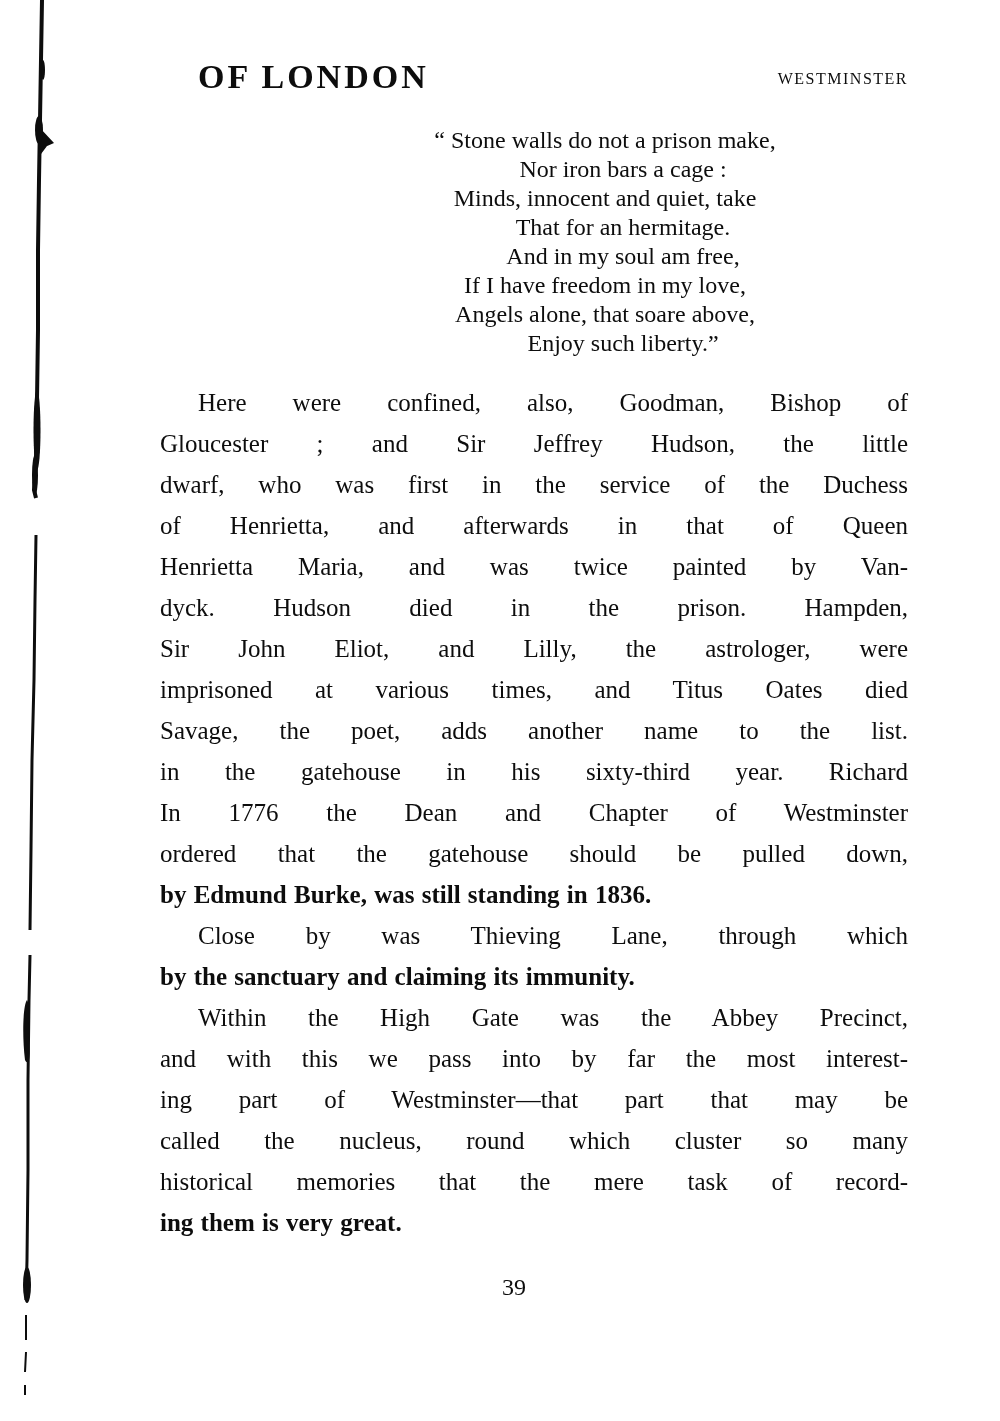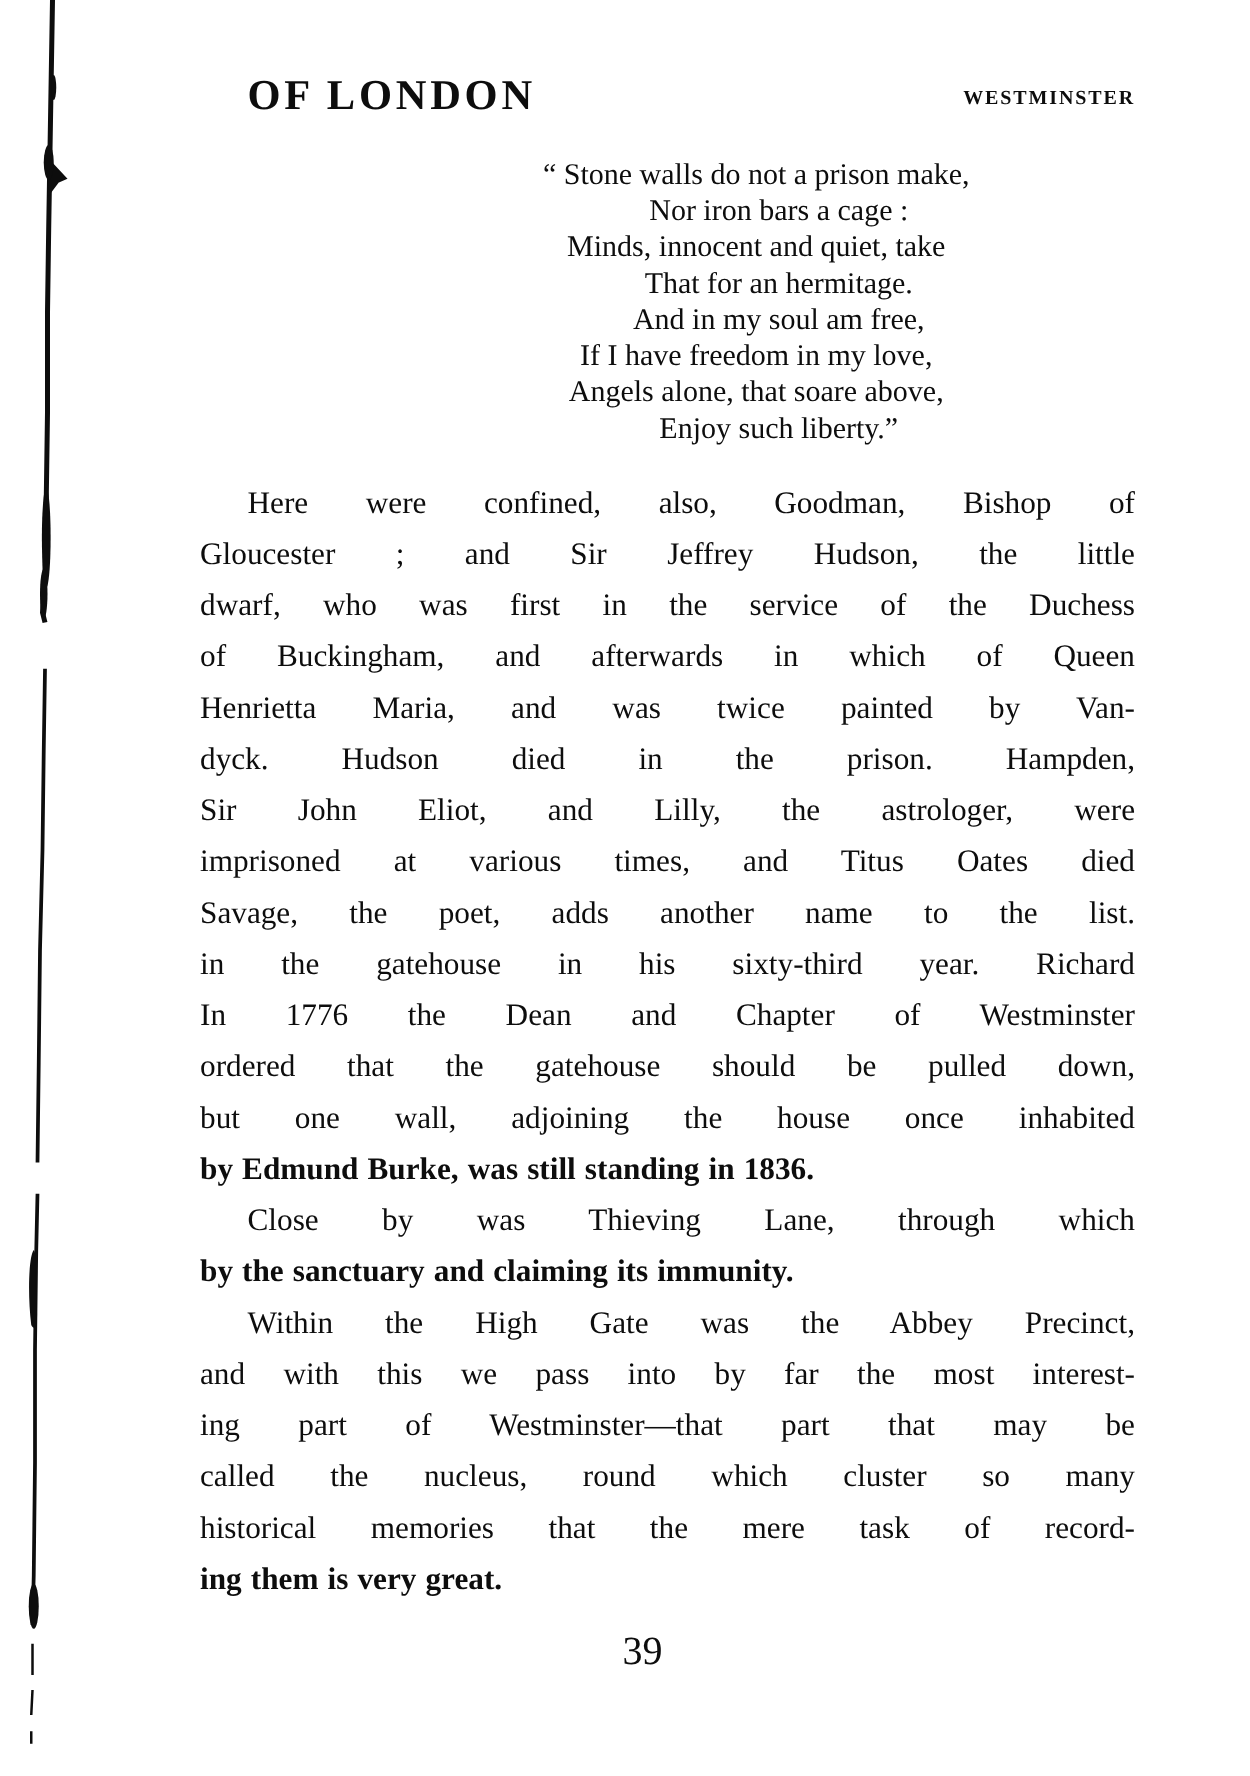--- a/index.html
+++ b/index.html
@@ -36,21 +36,21 @@
     align-items: baseline;
     margin-bottom: 30px;
   }
   .head-left {
     font-weight: 700;
     font-size: 34px;
     letter-spacing: 3px;
     margin-left: 38px;
   }
   .head-right {
-    font-weight: 700;
+    font-weight: 400;
     font-size: 16px;
     letter-spacing: 1.5px;
     transform: translateY(-4px);
   }
   .poem {
     margin-left: 142px;
     font-size: 24px;
     line-height: 29px;
     margin-bottom: 24px;
     text-align: center;
@@ -64,22 +64,22 @@
   .para { margin: 0; }
   .tline {
     text-align: justify;
     text-align-last: justify;
     word-spacing: 1px;
   }
   .tline.first { padding-left: 38px; }
   .tline.last { text-align-last: left; font-weight: bold; }
   .page-number {
     text-align: center;
-    font-size: 32px;
-    margin-top: 18px;
+    font-size: 24px;
+    margin-top: 31px;
     margin-right: 40px;
   }
 </style>
 </head>
 <body>
 
 <svg class="edge-artifact" viewBox="0 0 80 1421" xmlns="http://www.w3.org/2000/svg">
   <path d="M42,0 L41,60 L40,120 L39,180 L38,250 L38,330 L37,400 L36,460 L34,490 L36,498" fill="none" stroke="#0d0d0d" stroke-width="4"></path>
   <path d="M36,535 L35,600 L34,680 L32,760 L31,850 L30,930" fill="none" stroke="#0d0d0d" stroke-width="3"></path>
   <path d="M30,955 L29,1000 L28,1080 L28,1170 L27,1260 L26,1300" fill="none" stroke="#0d0d0d" stroke-width="3"></path>
@@ -109,30 +109,29 @@
       <div class="poem-line">If I have freedom in my love,</div>
       <div class="poem-line">Angels alone, that soare above,</div>
       <div class="poem-line poem-indent">Enjoy such liberty.”</div>
     </div>
 
   <div class="body-text">
       <div class="para">
         <div class="tline first">Here were confined, also, Goodman, Bishop of</div>
         <div class="tline">Gloucester ; and Sir Jeffrey Hudson, the little</div>
         <div class="tline">dwarf, who was first in the service of the Duchess</div>
-        <div class="tline">of Buckingham, and afterwards in which of Queen</div>
+        <div class="tline">of Henrietta, and afterwards in that of Queen</div>
         <div class="tline">Henrietta Maria, and was twice painted by Van-</div>
         <div class="tline">dyck.  Hudson died in the prison.  Hampden,</div>
         <div class="tline">Sir John Eliot, and Lilly, the astrologer, were</div>
         <div class="tline">imprisoned at various times, and Titus Oates died</div>
         <div class="tline">Savage, the poet, adds another name to the list.</div>
         <div class="tline">in the gatehouse in his sixty-third year.  Richard</div>
         <div class="tline">In 1776 the Dean and Chapter of Westminster</div>
         <div class="tline">ordered that the gatehouse should be pulled down,</div>
-        <div class="tline">but one wall, adjoining the house once inhabited</div>
         <div class="tline last">by Edmund Burke, was still standing in 1836.</div>
       </div>
       <div class="para">
         <div class="tline first">Close by was Thieving Lane, through which</div>
         <div class="tline last">by the sanctuary and claiming its immunity.</div>
       </div>
       <div class="para">
         <div class="tline first">Within the High Gate was the Abbey Precinct,</div>
         <div class="tline">and with this we pass into by far the most interest-</div>
         <div class="tline">ing part of Westminster—that part that may be</div>

